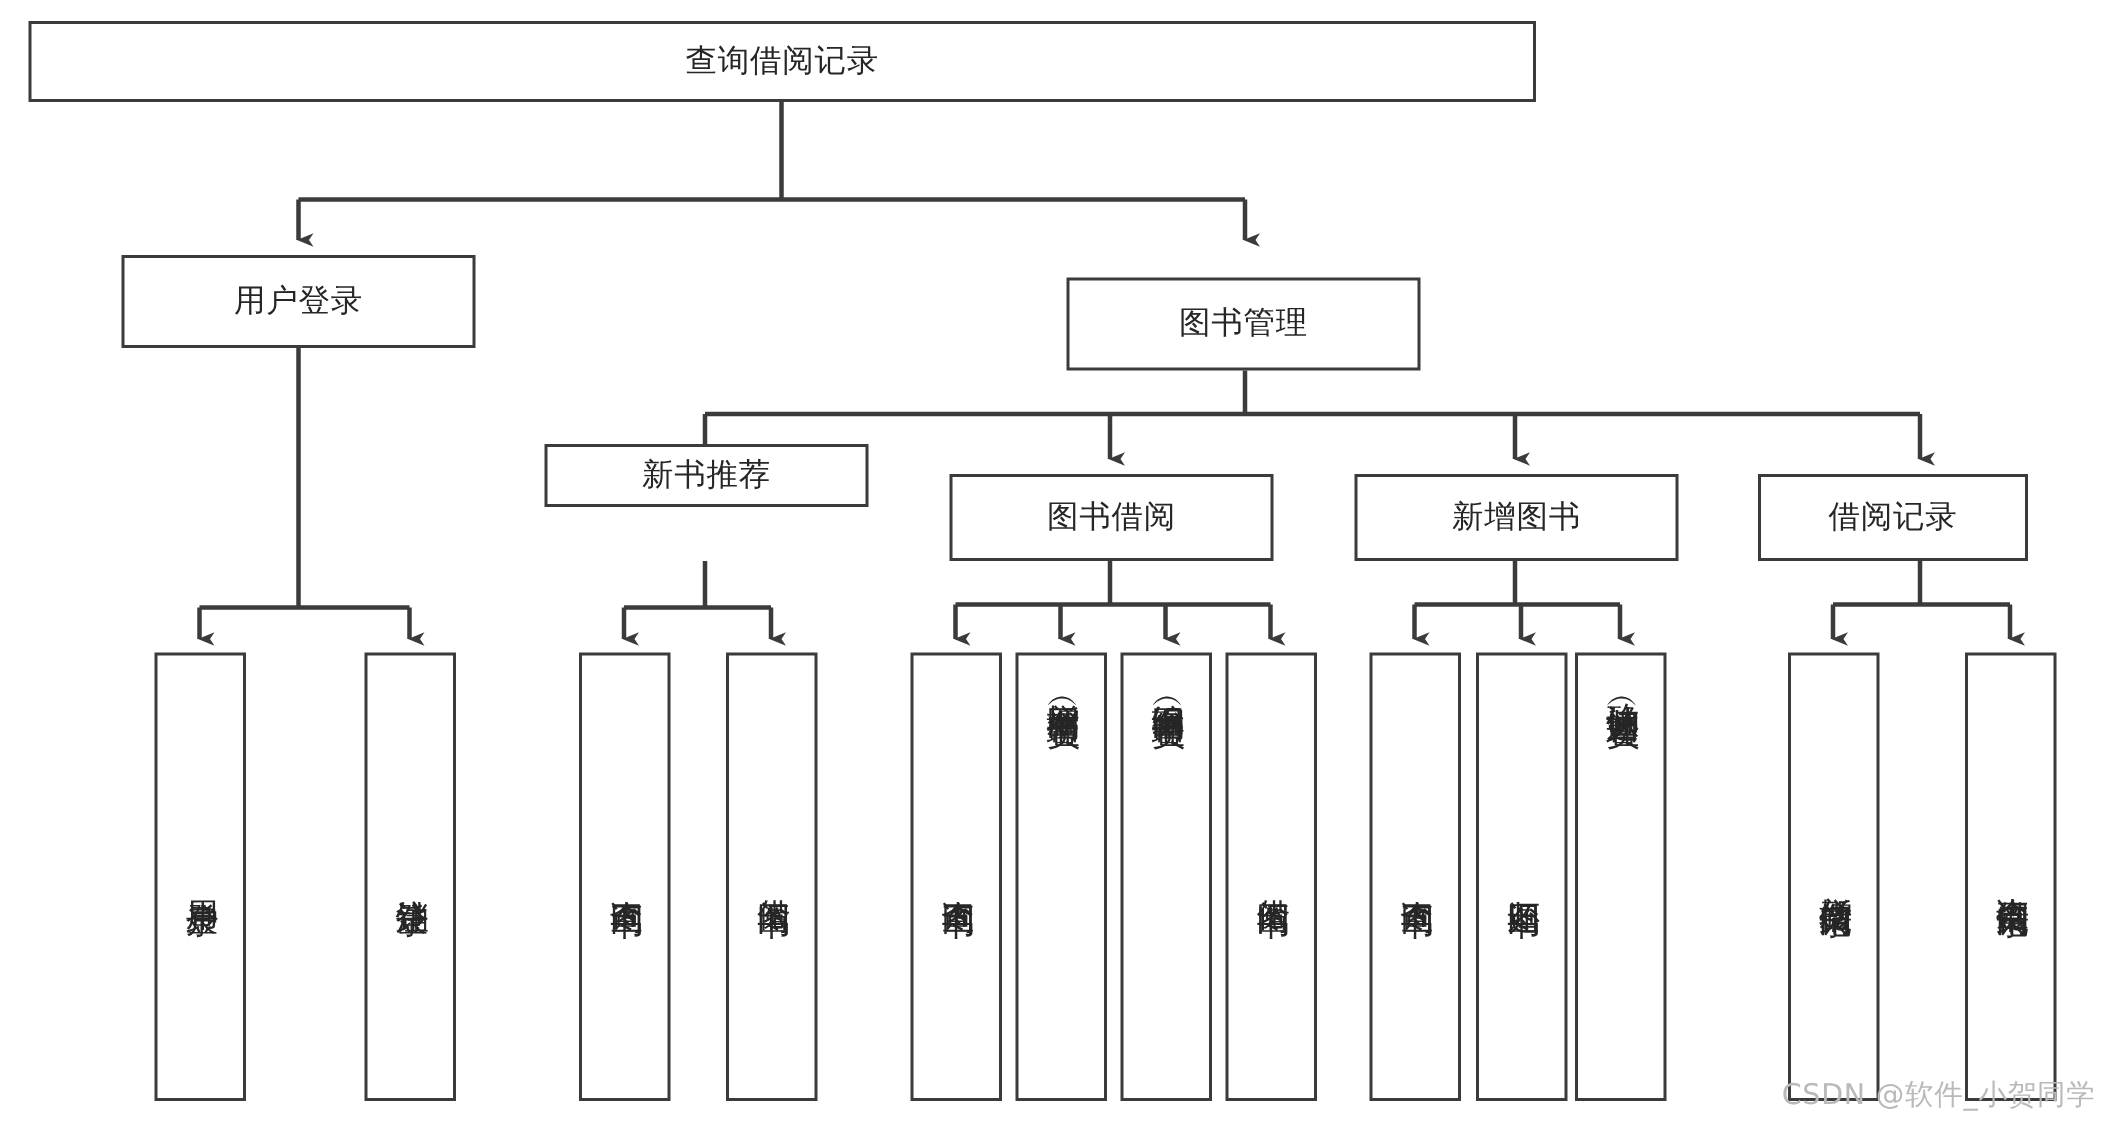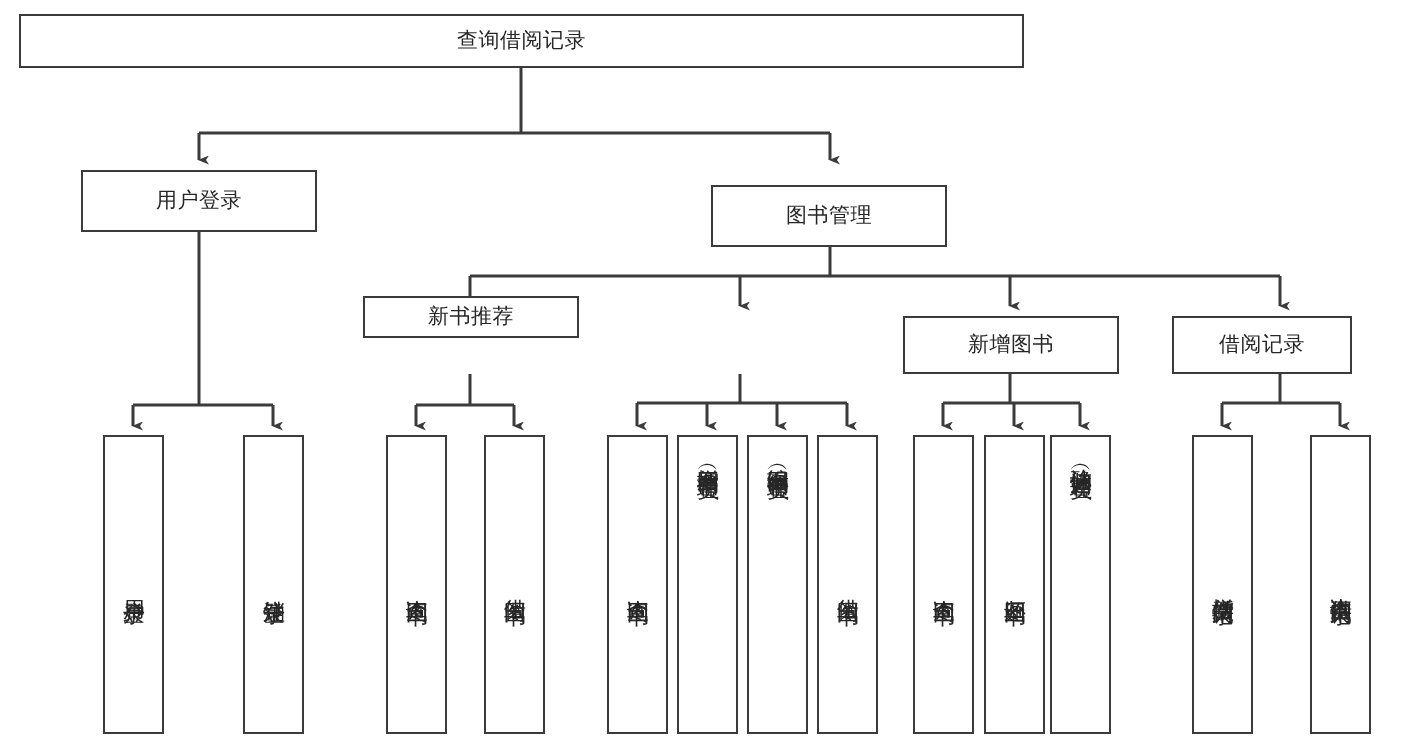--- a/index.html
+++ b/index.html
@@ -142,20 +142,23 @@
   <div class="node" style="left: 81px; top: 170px; width: 236px; height: 62px;">
     <span class="node-label">用户登录</span>
   </div>
   <div class="node" style="left: 711px; top: 185px; width: 236px; height: 62px;">
     <span class="node-label">图书管理</span>
   </div>
 
   <div class="node" style="left: 363px; top: 296px; width: 216px; height: 42px;">
     <span class="node-label">新书推荐</span>
   </div>
+  <div class="node" style="left: 633px; top: 316px; width: 216px; height: 58px;">
+    <span class="node-label">图书借阅</span>
+  </div>
   <div class="node" style="left: 903px; top: 316px; width: 216px; height: 58px;">
     <span class="node-label">新增图书</span>
   </div>
   <div class="node" style="left: 1172px; top: 316px; width: 180px; height: 58px;">
     <span class="node-label">借阅记录</span>
   </div>
 
   <div class="node leaf" style="left: 103px; top: 435px; width: 61px; height: 299px; align-items: center; padding-top: 0px;">
     <span class="node-label">用户登录</span>
   </div>
@@ -189,14 +192,15 @@
   <div class="node leaf" style="left: 1050px; top: 435px; width: 61px; height: 299px;">
     <span class="node-label">确认归还（管理员）</span>
   </div>
   <div class="node leaf" style="left: 1192px; top: 435px; width: 61px; height: 299px; align-items: center; padding-top: 0px;">
     <span class="node-label">新增借阅记录</span>
   </div>
   <div class="node leaf" style="left: 1310px; top: 435px; width: 61px; height: 299px; align-items: center; padding-top: 0px;">
     <span class="node-label">查询借阅记录</span>
   </div>
 
+  <div class="watermark">CSDN @软件_小贺同学</div>
 
 </div>
 
 </body></html>

